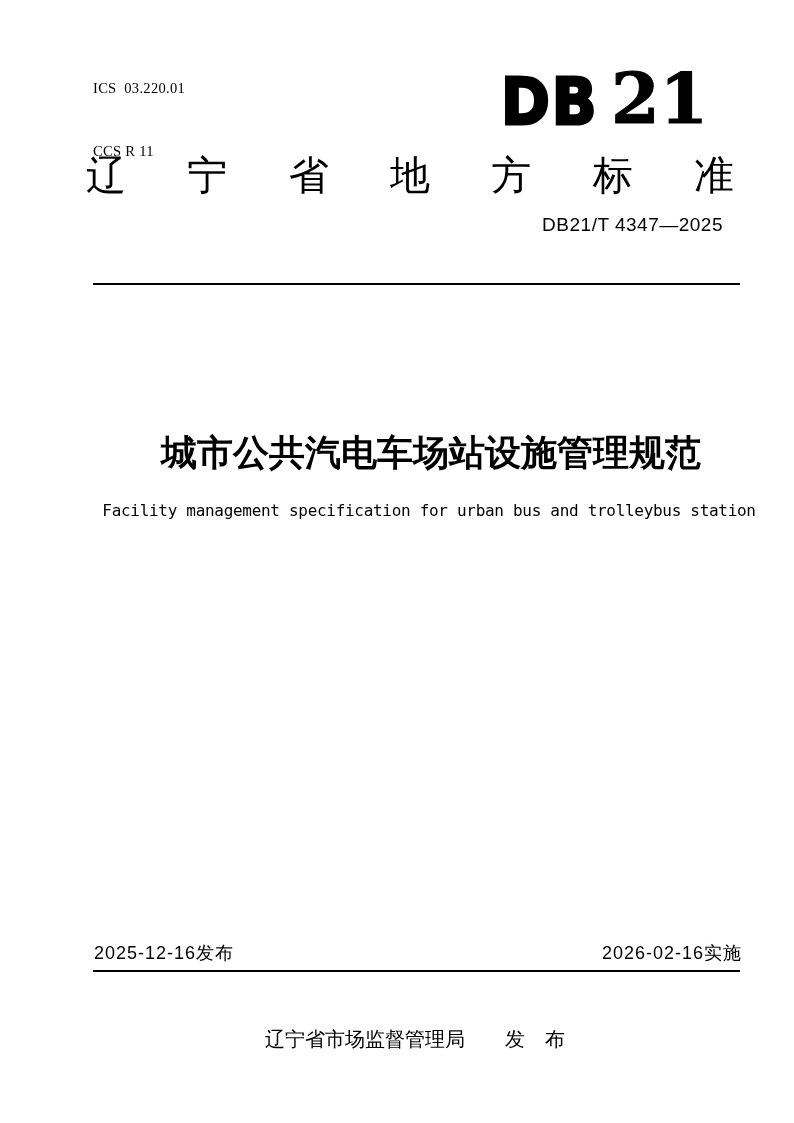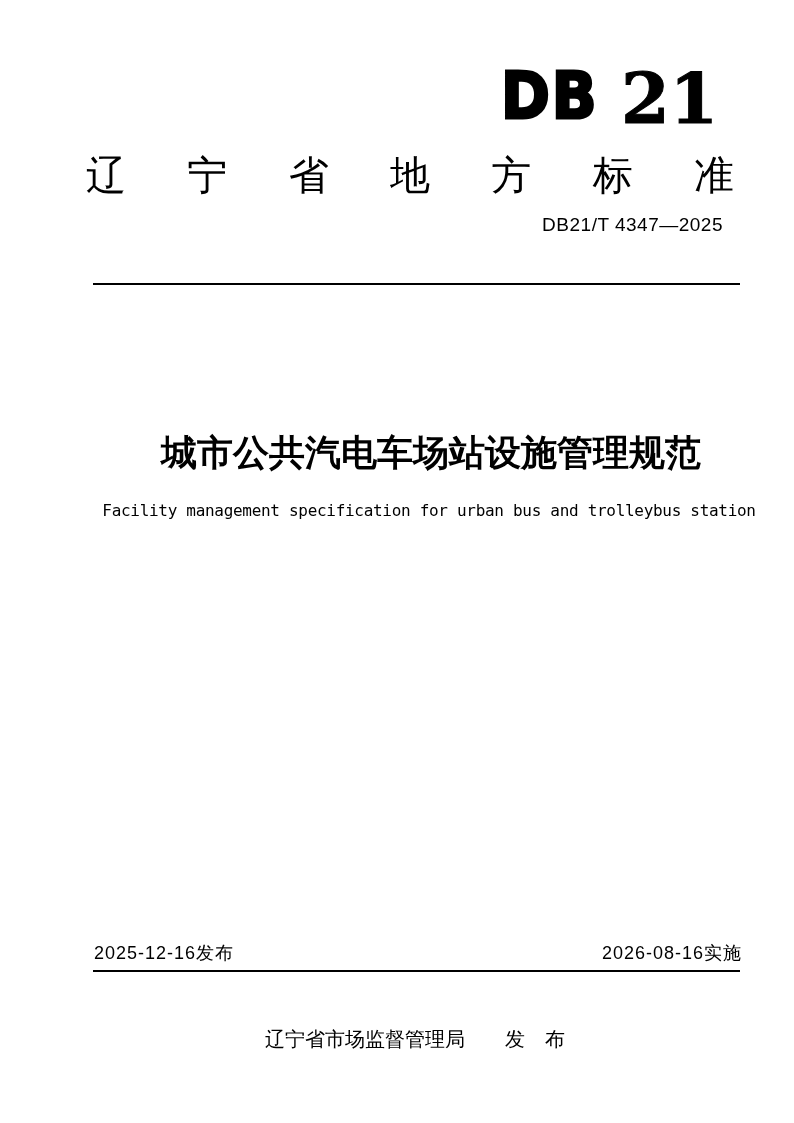--- a/index.html
+++ b/index.html
@@ -28,39 +28,39 @@
     white-space: pre;
     letter-spacing: 0.3px;
   }
 
   
   .logo {
     position: absolute;
     left: 501px;
     top: 64px;
     display: flex;
-    align-items: flex-start;
+    align-items: flex-end;
     white-space: nowrap;
   }
   .logo-db {
     font-family: "DejaVu Sans", sans-serif;
     font-weight: 700;
     font-size: 64px;
     line-height: 1;
     letter-spacing: 2px;
     -webkit-text-stroke: 3px #000000;
     transform: scaleX(0.92);
     transform-origin: left bottom;
   }
   .logo-region {
     font-family: "DejaVu Serif", serif;
     font-weight: 700;
     font-size: 70px;
     line-height: 1;
-    margin-left: 14px;
+    margin-left: 4px;
     -webkit-text-stroke: 1px #000000;
   }
 
   
   .standard-name {
     position: absolute;
     left: 86px;
     top: 152px;
     width: 648px;
     font-size: 40px;
@@ -136,38 +136,42 @@
     text-align: center;
     font-size: 20px;
     white-space: pre;
   }
 </style>
 </head>
 <body>
 
 <div class="page">
 
+  <div class="ics-block">
+    <div>ICS  03.220.01</div>
+    <div>CCS R 11</div>
+  </div>
 
   <div class="logo">
     <span class="logo-db">DB</span>
     <span class="logo-region">21</span>
   </div>
 
   <div class="standard-name">辽宁省地方标准</div>
 
   <div class="standard-code">DB21/T 4347—2025</div>
 
   <div class="rule rule-top"></div>
 
   <div class="doc-title">城市公共汽电车场站设施管理规范</div>
 
   <div class="doc-title-en">Facility management specification for urban bus and trolleybus station</div>
 
   <div class="dates-row">
     <span>2025-12-16发布</span>
-    <span>2026-08-16实施</span>
+    <span>2026-02-16实施</span>
   </div>
 
   <div class="rule rule-bottom"></div>
 
   <div class="publisher-row">辽宁省市场监督管理局　　发　布</div>
 
 </div>
 
 </body></html>

